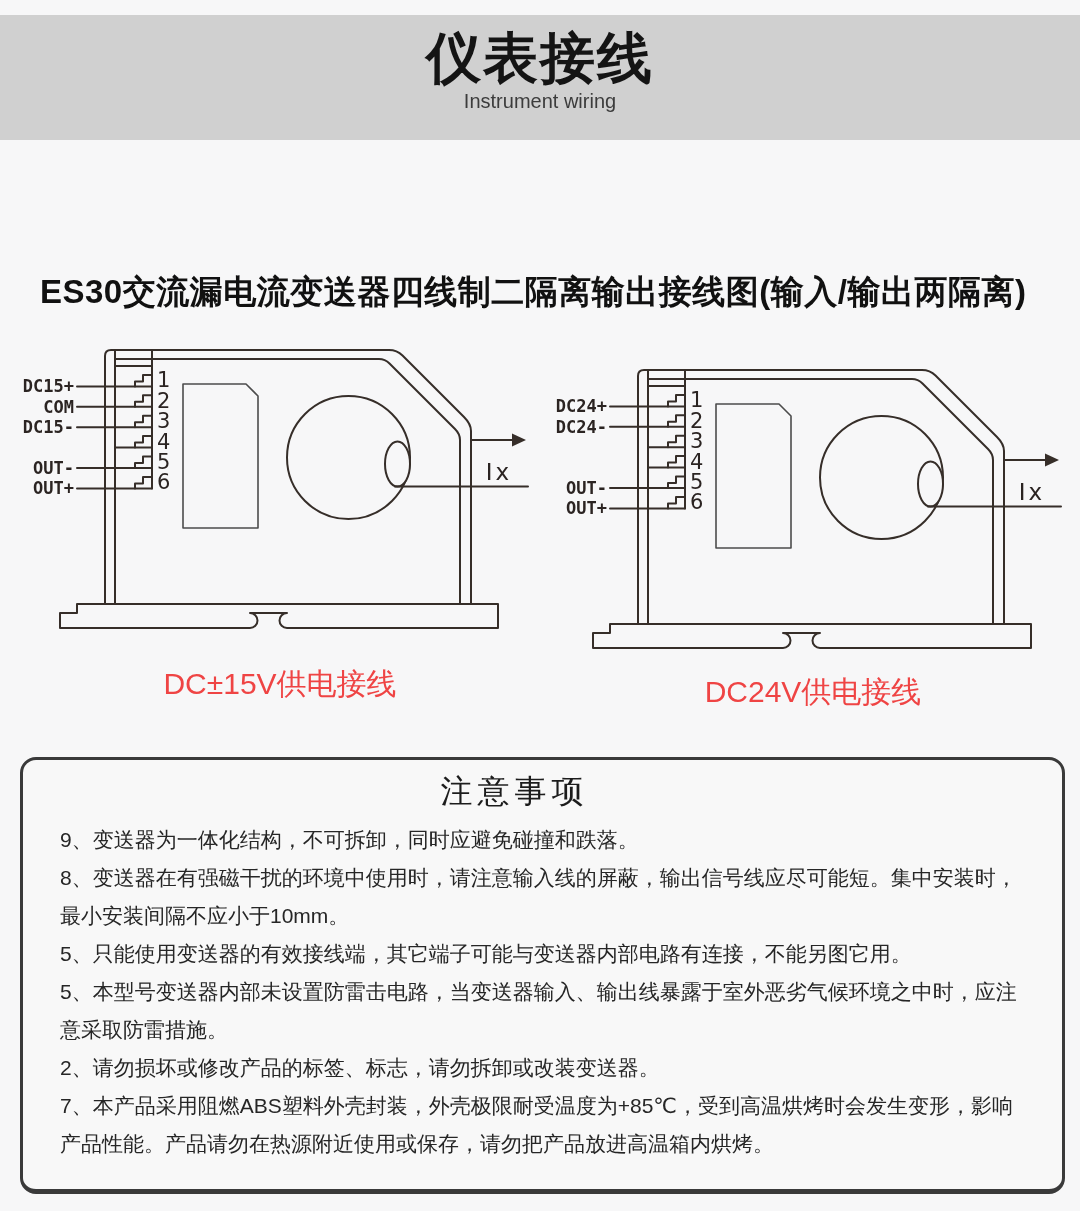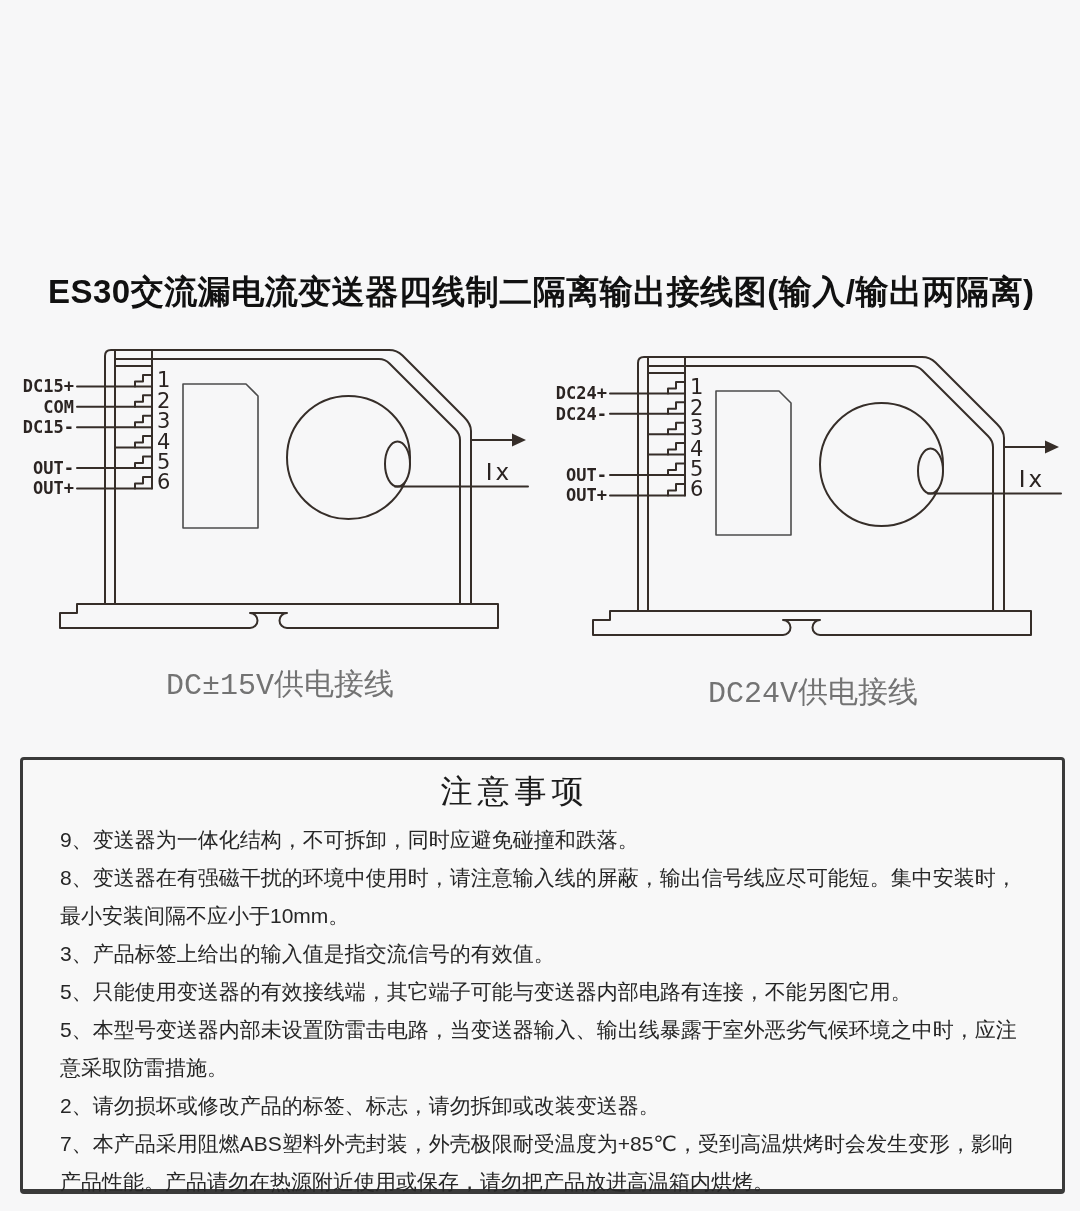--- a/index.html
+++ b/index.html
@@ -5,47 +5,51 @@
   html,body{margin:0;padding:0;}
   body{background:#e9e9ea;font-family:"Liberation Sans","DejaVu Sans",sans-serif;}
   .page{position:relative;width:1080px;height:1211px;margin:0 auto;background:#f7f7f8;overflow:hidden;}
 
   
   .banner{position:absolute;left:0;top:15px;width:1080px;height:125px;background:#d0d0d0;text-align:center;}
   .banner h1{margin:0;padding-top:12px;font-size:55px;line-height:62px;font-weight:bold;color:#141414;letter-spacing:2px;}
   .banner .subtitle{margin-top:1px;font-size:20px;color:#3c3c3c;}
 
   
-  .section-title{position:absolute;left:48px;top:243px;width:1000px;font-size:33px;font-weight:bold;color:#111;letter-spacing:0.5px;}
+  .section-title{position:absolute;left:40px;top:243px;width:1000px;font-size:33px;font-weight:bold;color:#111;letter-spacing:0.5px;}
 
   
   .diagram{position:absolute;width:530px;height:300px;}
   .diagram-a{left:15px;top:340px;}
-  .diagram-b{left:548px;top:347px;}
+  .diagram-b{left:548px;top:360px;}
   .diagram svg{display:block;}
   .t-label{font-family:"DejaVu Sans Mono","Liberation Mono",monospace;font-size:17px;font-weight:bold;fill:#2b2422;}
   .t-num{font-family:"DejaVu Sans","Liberation Sans",sans-serif;font-size:21px;fill:#2b2422;}
   .t-ix{font-family:"DejaVu Sans","Liberation Sans",sans-serif;font-size:23px;fill:#2b2422;letter-spacing:3px;}
 
-  .caption{position:absolute;width:530px;text-align:center;font-family:Liberation Mono, monospace;font-size:30px;color:#737373;}
+  .caption{position:absolute;width:530px;text-align:center;font-family:Liberation Sans, sans-serif;font-size:30px;color:#ef4444;}
   .caption-a{left:15px;top:664px;}
   .caption-b{left:548px;top:672px;}
 
   
   .notes{position:absolute;left:20px;top:757px;width:1045px;height:437px;box-sizing:border-box;
-         border:3px solid #3a3a3a;border-bottom-width:5px;border-radius:4px;background:#f8f8f8;}
+         border:3px solid #3a3a3a;border-bottom-width:5px;border-radius:16px;background:#f8f8f8;}
   .notes h3{margin:10px 56px 0 0;text-align:center;font-size:32px;font-weight:normal;color:#1c1c1c;letter-spacing:5px;}
   .note-list{padding:7px 34px 0 37px;}
   .note-item{font-size:21px;line-height:38px;color:#262626;}
 </style>
 </head>
 <body>
 
 <div class="page">
 
+  <header class="banner">
+    <h1>仪表接线</h1>
+    <div class="subtitle">Instrument wiring</div>
+  </header>
 
   <h2 class="section-title">ES30交流漏电流变送器四线制二隔离输出接线图(输入/输出两隔离)</h2>
 
   <div class="diagram diagram-a">
     <svg width="530" height="300" viewBox="0 0 530 300">
       <g stroke="#362e29" stroke-width="2" fill="none" stroke-linejoin="round" stroke-linecap="round">
         <g>
           <path d="M90,264 V16 Q90,10 96,10 H374 Q382,10 387.5,15.5 L449,77 Q456,84 456,91 V264"></path>
           <path d="M137,19 H364 Q370,19 374.5,23.5 L440,89 Q445,94 445,100 V264"></path>
           <path d="M100,10 V264"></path>
@@ -154,21 +158,20 @@
   </div>
 
   <div class="caption caption-a">DC±15V供电接线</div>
   <div class="caption caption-b">DC24V供电接线</div>
 
   <section class="notes">
     <h3>注意事项</h3>
     <div class="note-list">
       <div class="note-item">9、变送器为一体化结构，不可拆卸，同时应避免碰撞和跌落。</div>
       <div class="note-item">8、变送器在有强磁干扰的环境中使用时，请注意输入线的屏蔽，输出信号线应尽可能短。集中安装时，最小安装间隔不应小于10mm。</div>
-      <div class="note-item">3、产品标签上给出的输入值是指交流信号的有效值。</div>
       <div class="note-item">5、只能使用变送器的有效接线端，其它端子可能与变送器内部电路有连接，不能另图它用。</div>
       <div class="note-item">5、本型号变送器内部未设置防雷击电路，当变送器输入、输出线暴露于室外恶劣气候环境之中时，应注意采取防雷措施。</div>
       <div class="note-item">2、请勿损坏或修改产品的标签、标志，请勿拆卸或改装变送器。</div>
       <div class="note-item">7、本产品采用阻燃ABS塑料外壳封装，外壳极限耐受温度为+85℃，受到高温烘烤时会发生变形，影响产品性能。产品请勿在热源附近使用或保存，请勿把产品放进高温箱内烘烤。</div>
     </div>
   </section>
 
 </div>
 
 </body></html>

